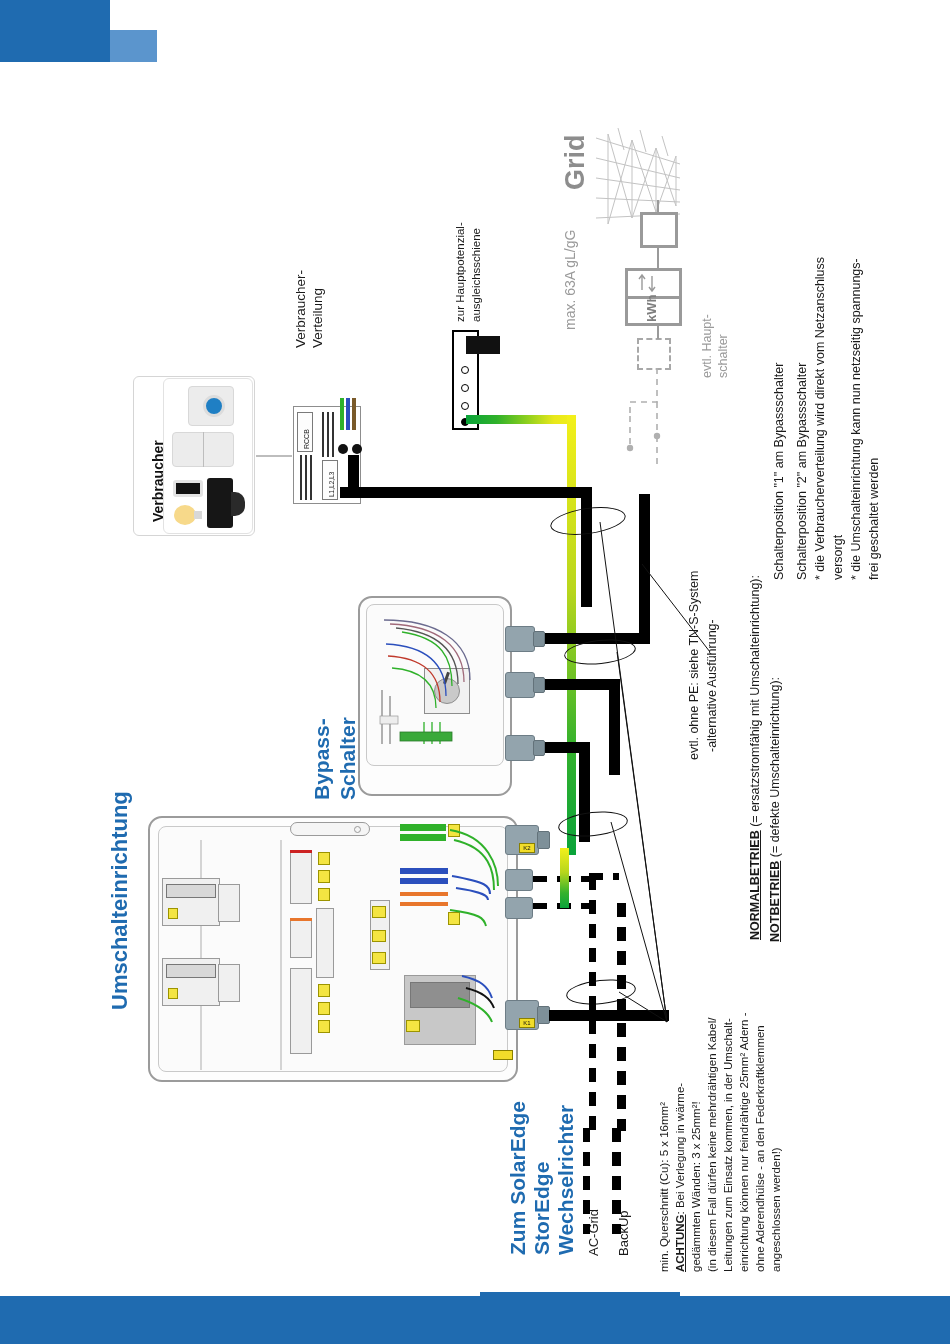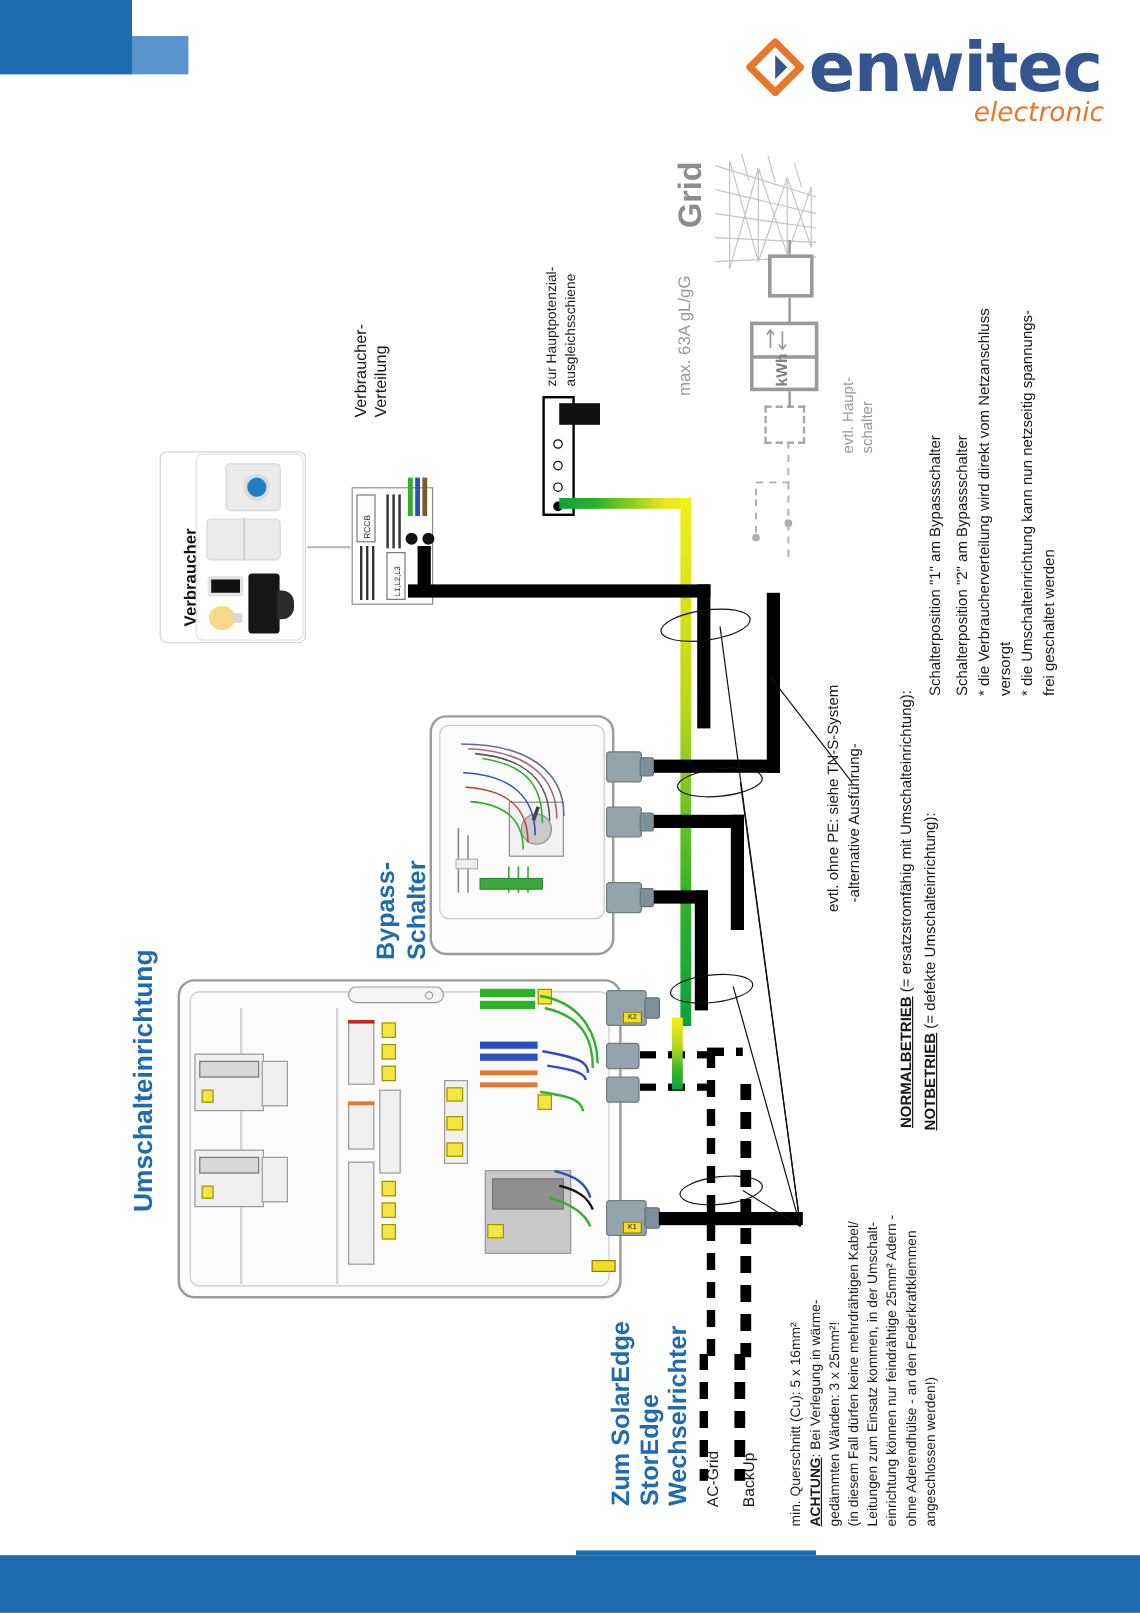--- a/index.html
+++ b/index.html
@@ -148,28 +148,20 @@
 </head>
 <body>
 
 <div class="page">
 
   <div class="hdr-bar-dark"></div>
   <div class="hdr-bar-light"></div>
   <div class="footer-bar"></div>
   <div class="footer-notch"></div>
 
-  <div class="logo">
-    <svg class="logo-mark" viewBox="0 0 48 48">
-      <polygon points="24,3 45,24 24,45 3,24" fill="none" stroke="#e8762c" stroke-width="6"></polygon>
-      <polygon points="24,14 34,24 24,34" fill="#35558f"></polygon>
-    </svg>
-    <div class="logo-word">enwitec</div>
-    <div class="logo-sub">electronic</div>
-  </div>
 
   <div class="rot rot90 t-grey-big" style="left:560px; top:190px;">Grid</div>
 
   <svg class="grid-tower" style="left:588px; top:128px; width:100px; height:110px;">
     <g stroke="#c3c3c3" stroke-width="1" fill="none">
       <path d="M8 10 L92 36 M8 30 L92 50 M8 50 L92 62 M8 70 L92 74 M8 90 L92 86"></path>
       <path d="M20 6 L20 96 M44 12 L44 90 M68 20 L68 84 M88 28 L88 78"></path>
       <path d="M20 6 L44 90 M44 12 L20 96 M44 12 L68 84 M68 20 L44 90 M68 20 L88 78 M88 28 L68 84"></path>
       <path d="M30 0 L36 22 M52 2 L58 24 M74 8 L80 28"></path>
     </g>

